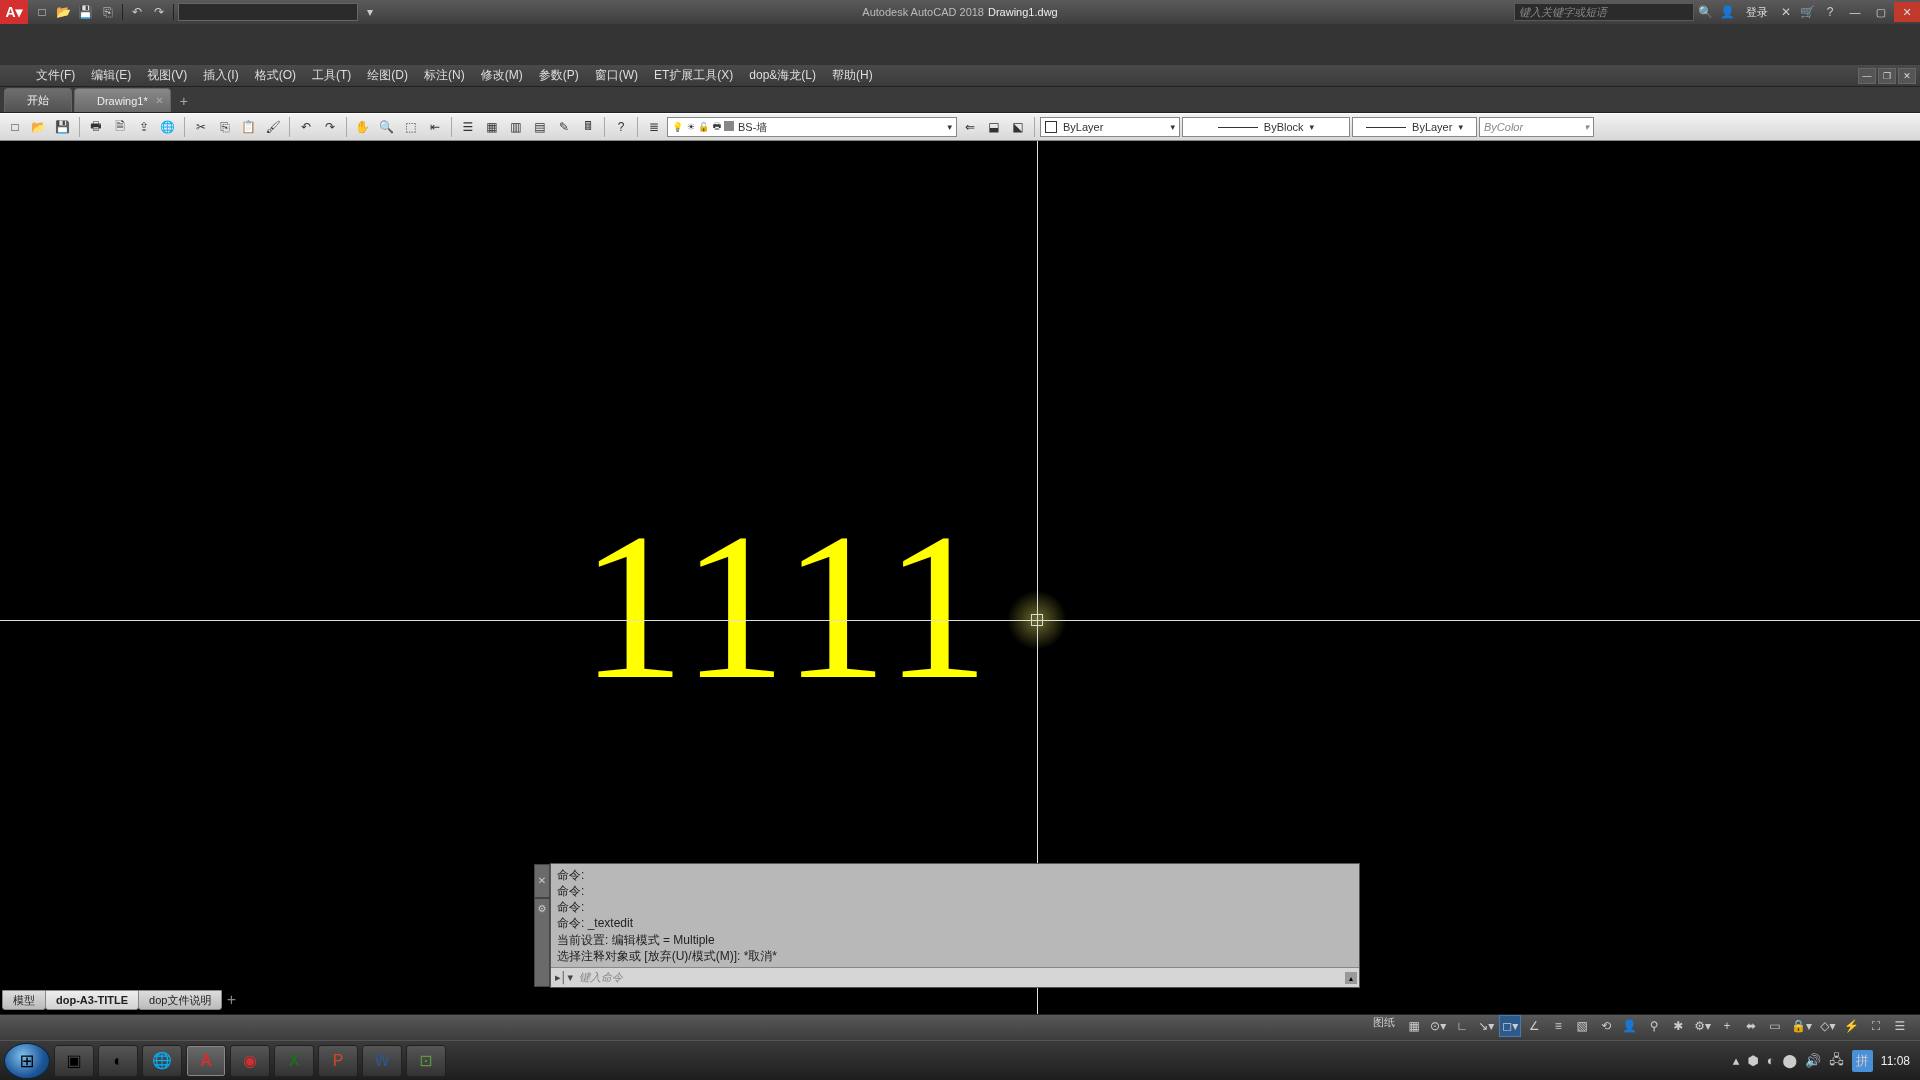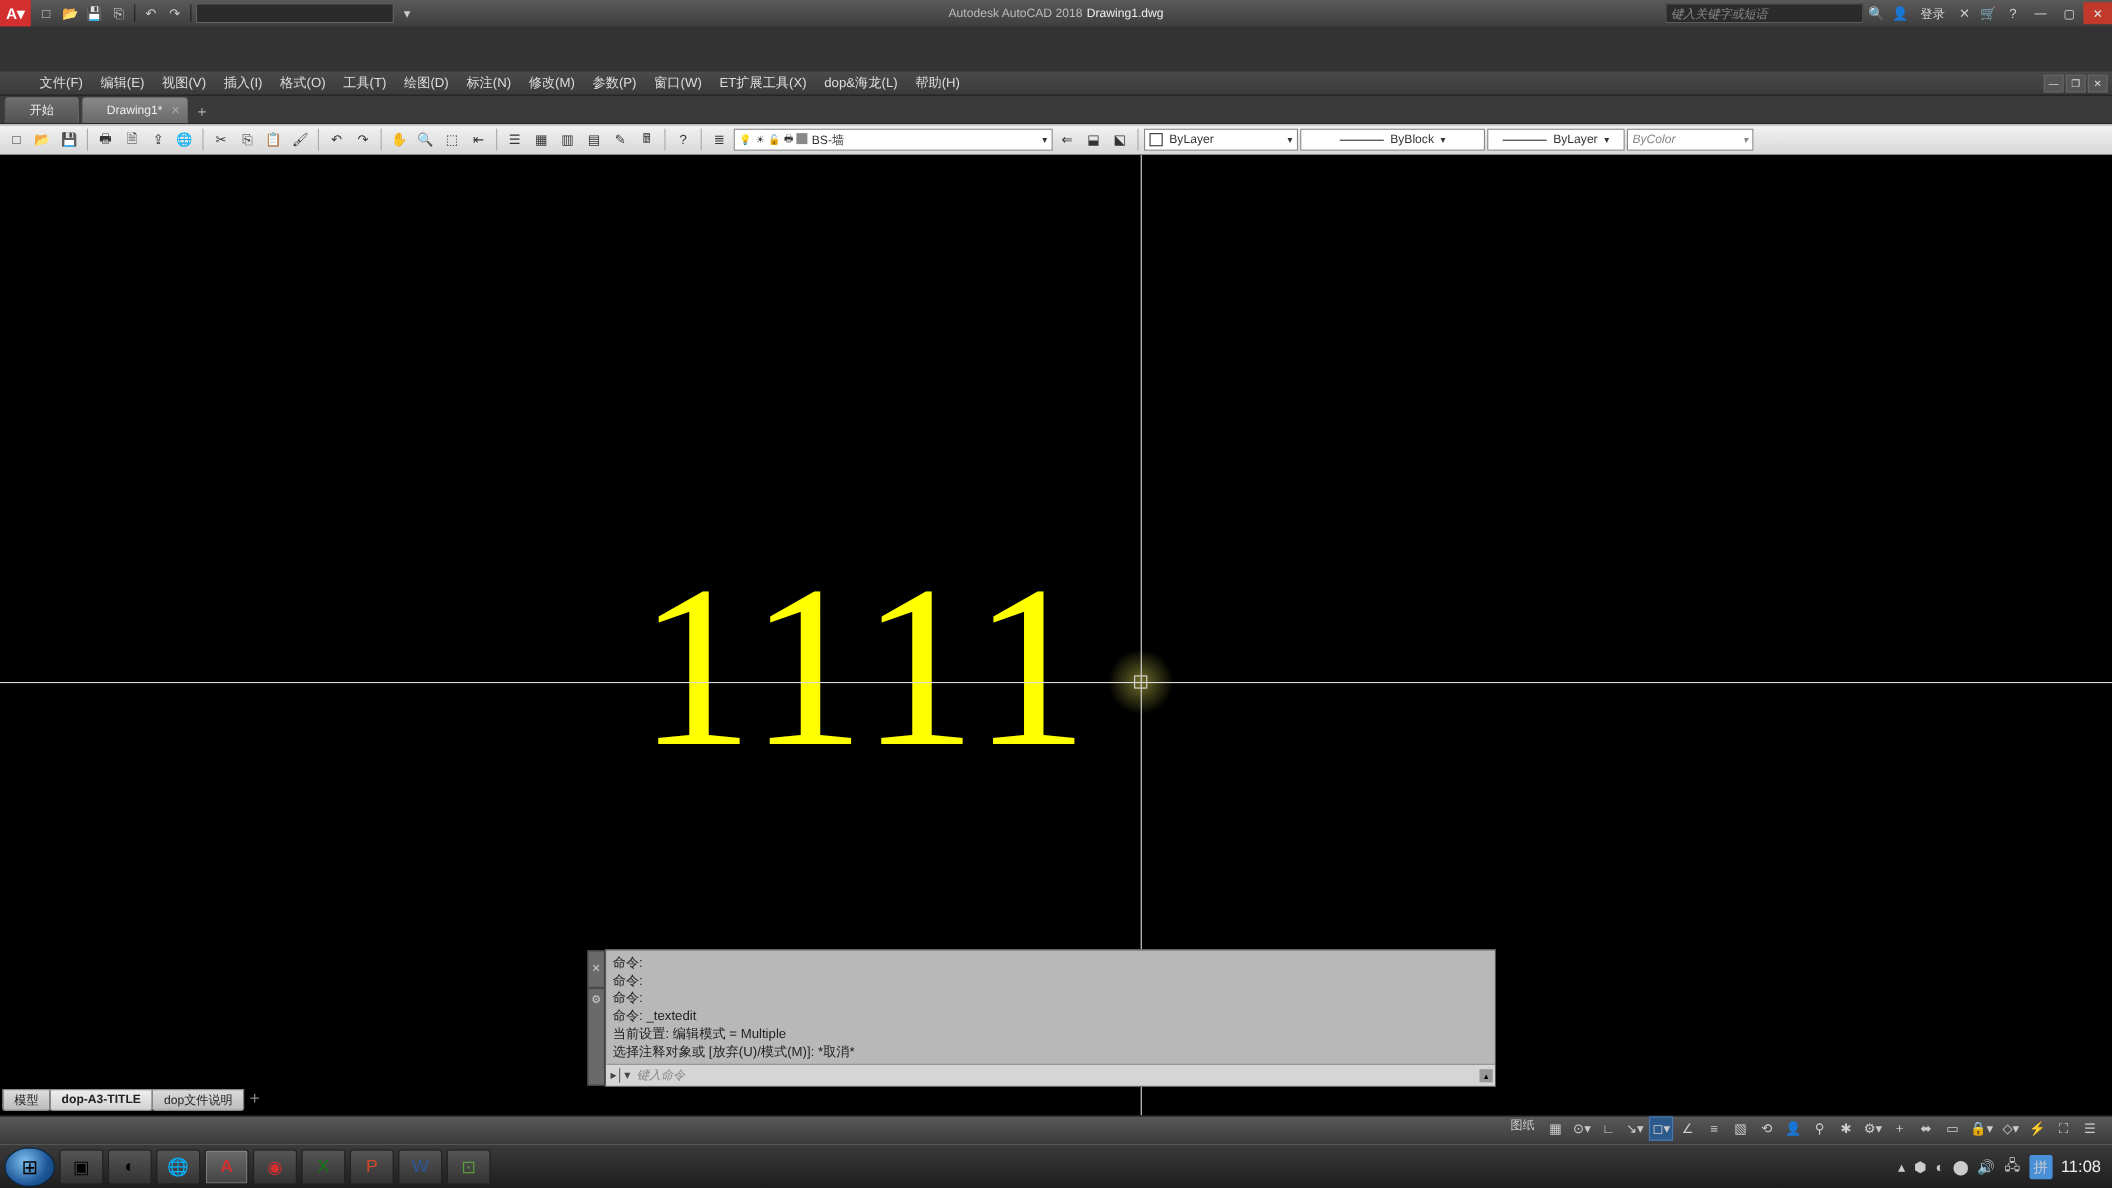--- a/index.html
+++ b/index.html
@@ -82,21 +82,21 @@
 .sb-label { padding: 0 6px; }
 
 
 .taskbar { height: 40px; background: linear-gradient(#3a3a3a,#1e1e1e); display: flex; align-items: center; padding: 0 4px; gap: 4px; border-top: 1px solid #555; }
 .start-orb { width: 46px; height: 36px; border-radius: 50%; background: radial-gradient(circle at 40% 35%, #7ec0ee, #1e5799 60%, #0b3d6b); border: 1px solid #0a2540; display:flex; align-items:center; justify-content:center; }
 .start-orb .flag { font-size: 18px; }
 .task-btn { width: 40px; height: 32px; background: linear-gradient(#555,#333); border: 1px solid #222; border-radius: 3px; display: flex; align-items: center; justify-content: center; font-size: 16px; }
 .task-btn.active { background: linear-gradient(#6a6a6a,#444); box-shadow: inset 0 0 0 1px #888; }
 .tray { margin-left: auto; display: flex; align-items: center; gap: 8px; padding-right: 6px; }
 .tray-icon { font-size: 13px; color: #ccc; }
-.clock { font-size: 15px; color: #eee; text-align: left; }
+.clock { font-size: 12px; color: #eee; text-align: left; }
 </style>
 </head>
 <body>
 
 <div class="title-bar">
   <div class="app-logo">A▾</div>
   <div class="qat">
     <div class="qat-btn">□</div>
     <div class="qat-btn">📂</div>
     <div class="qat-btn">💾</div>

